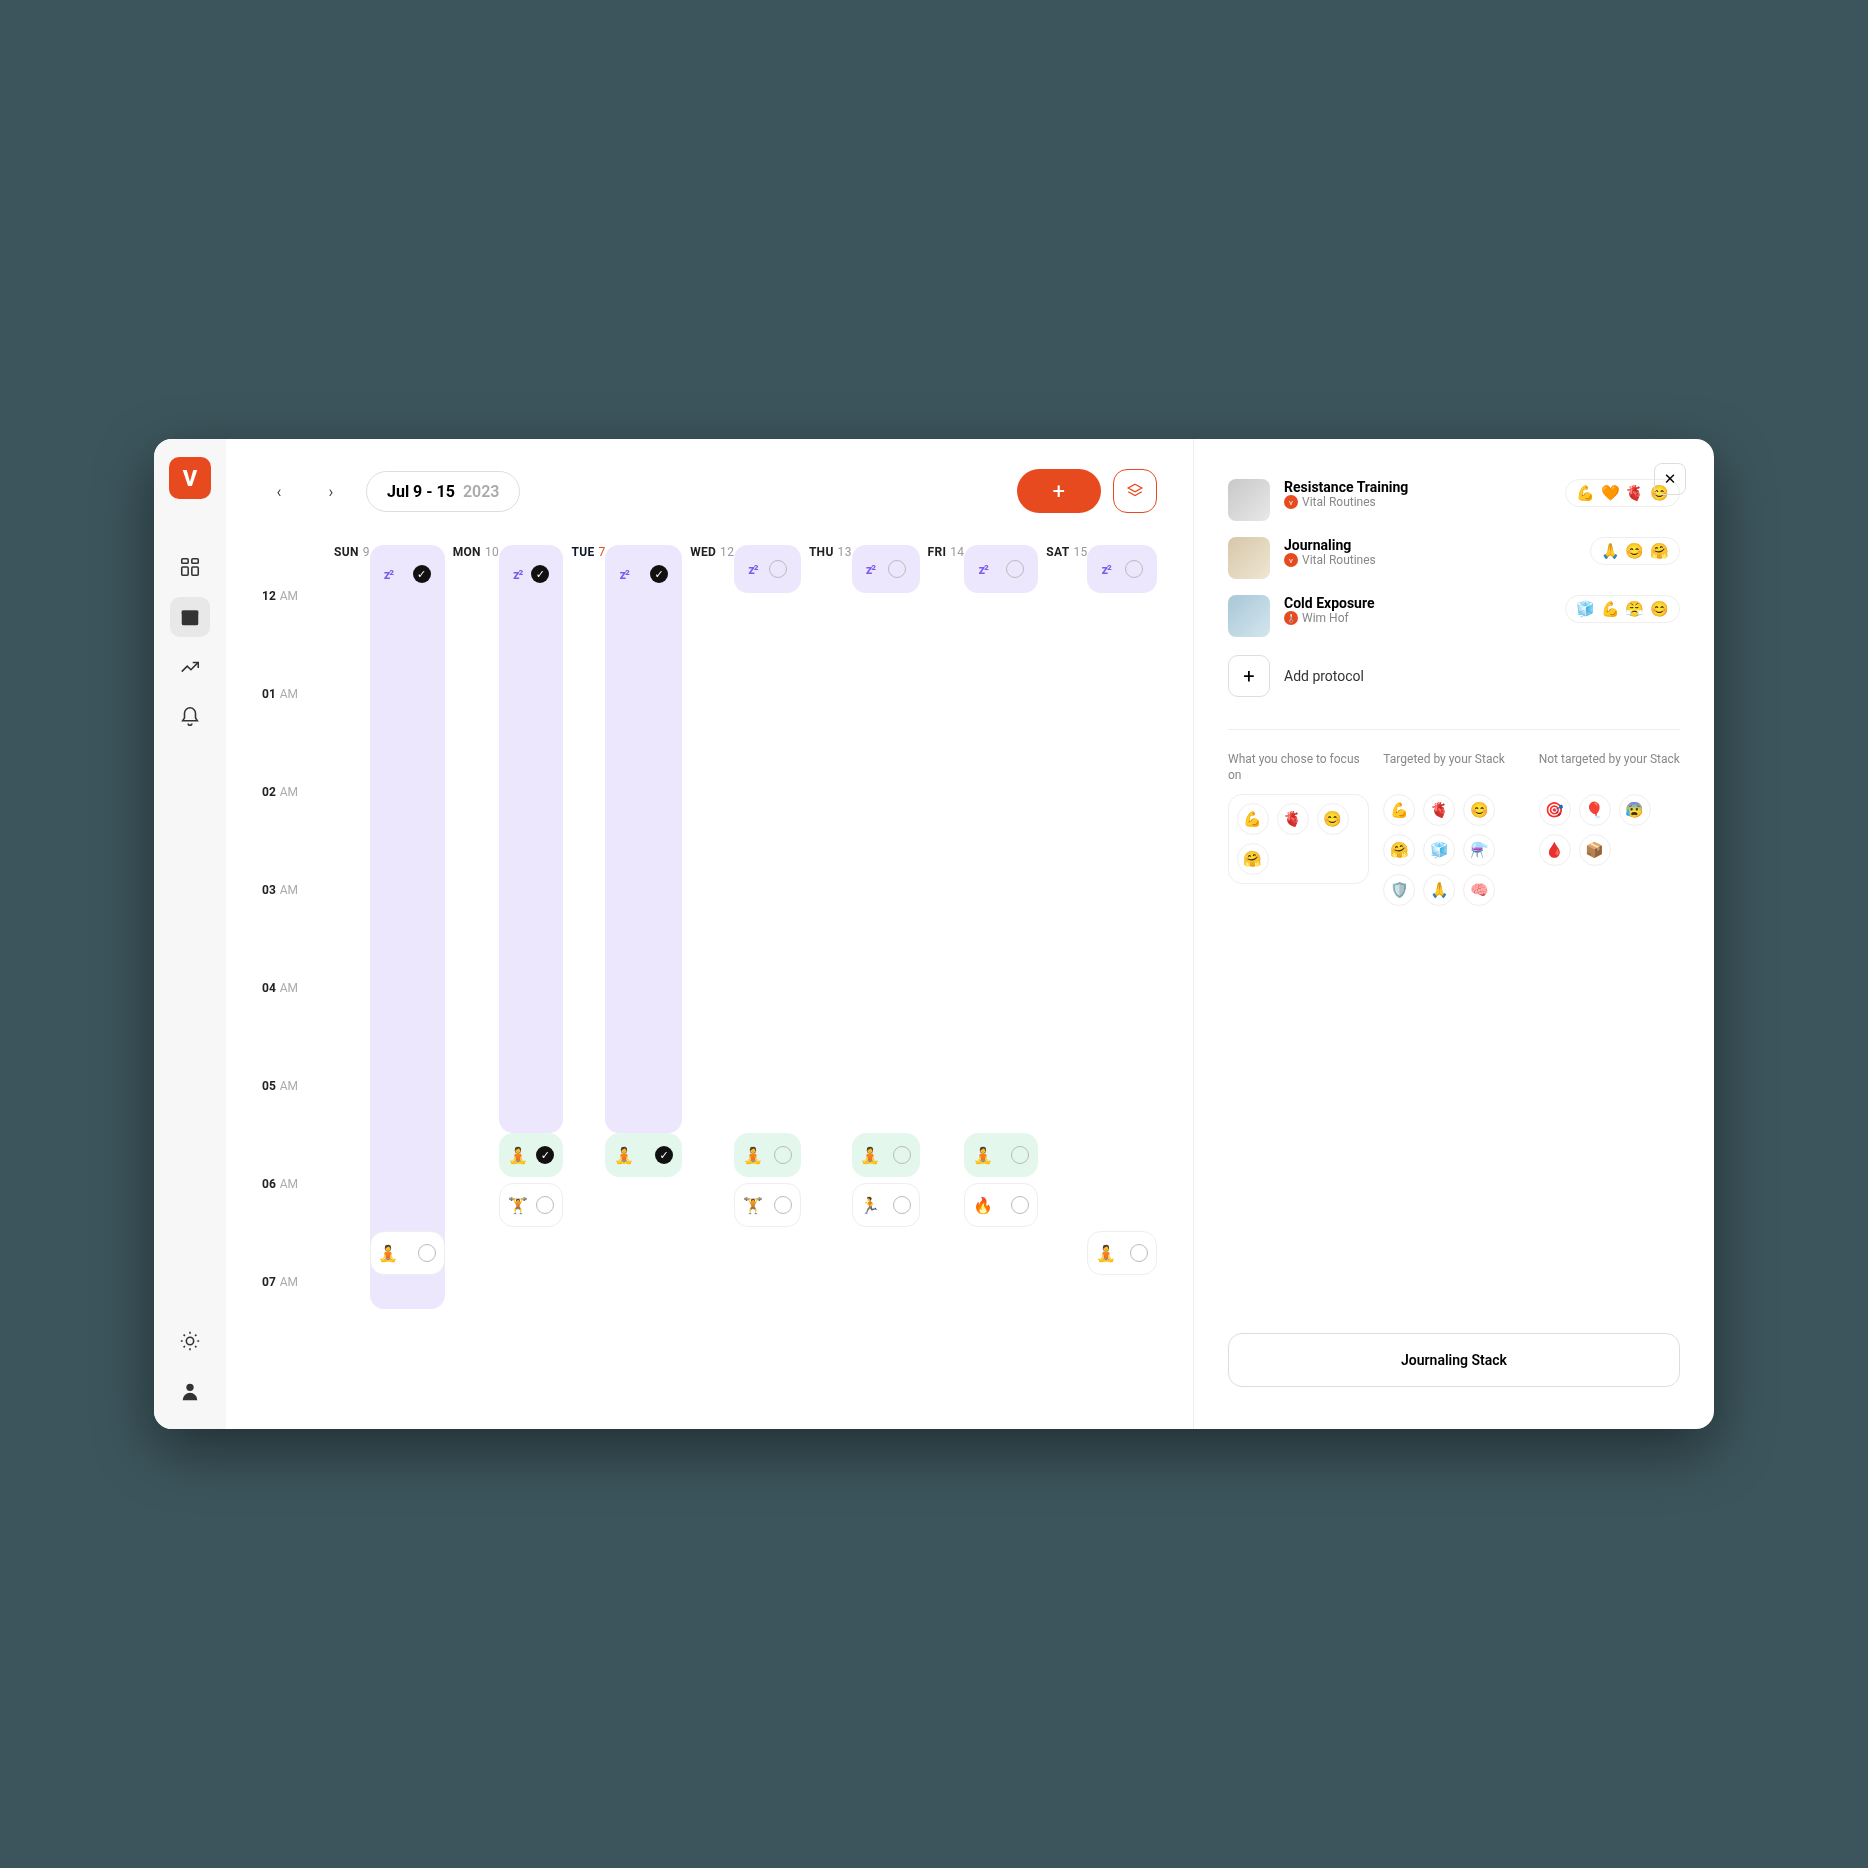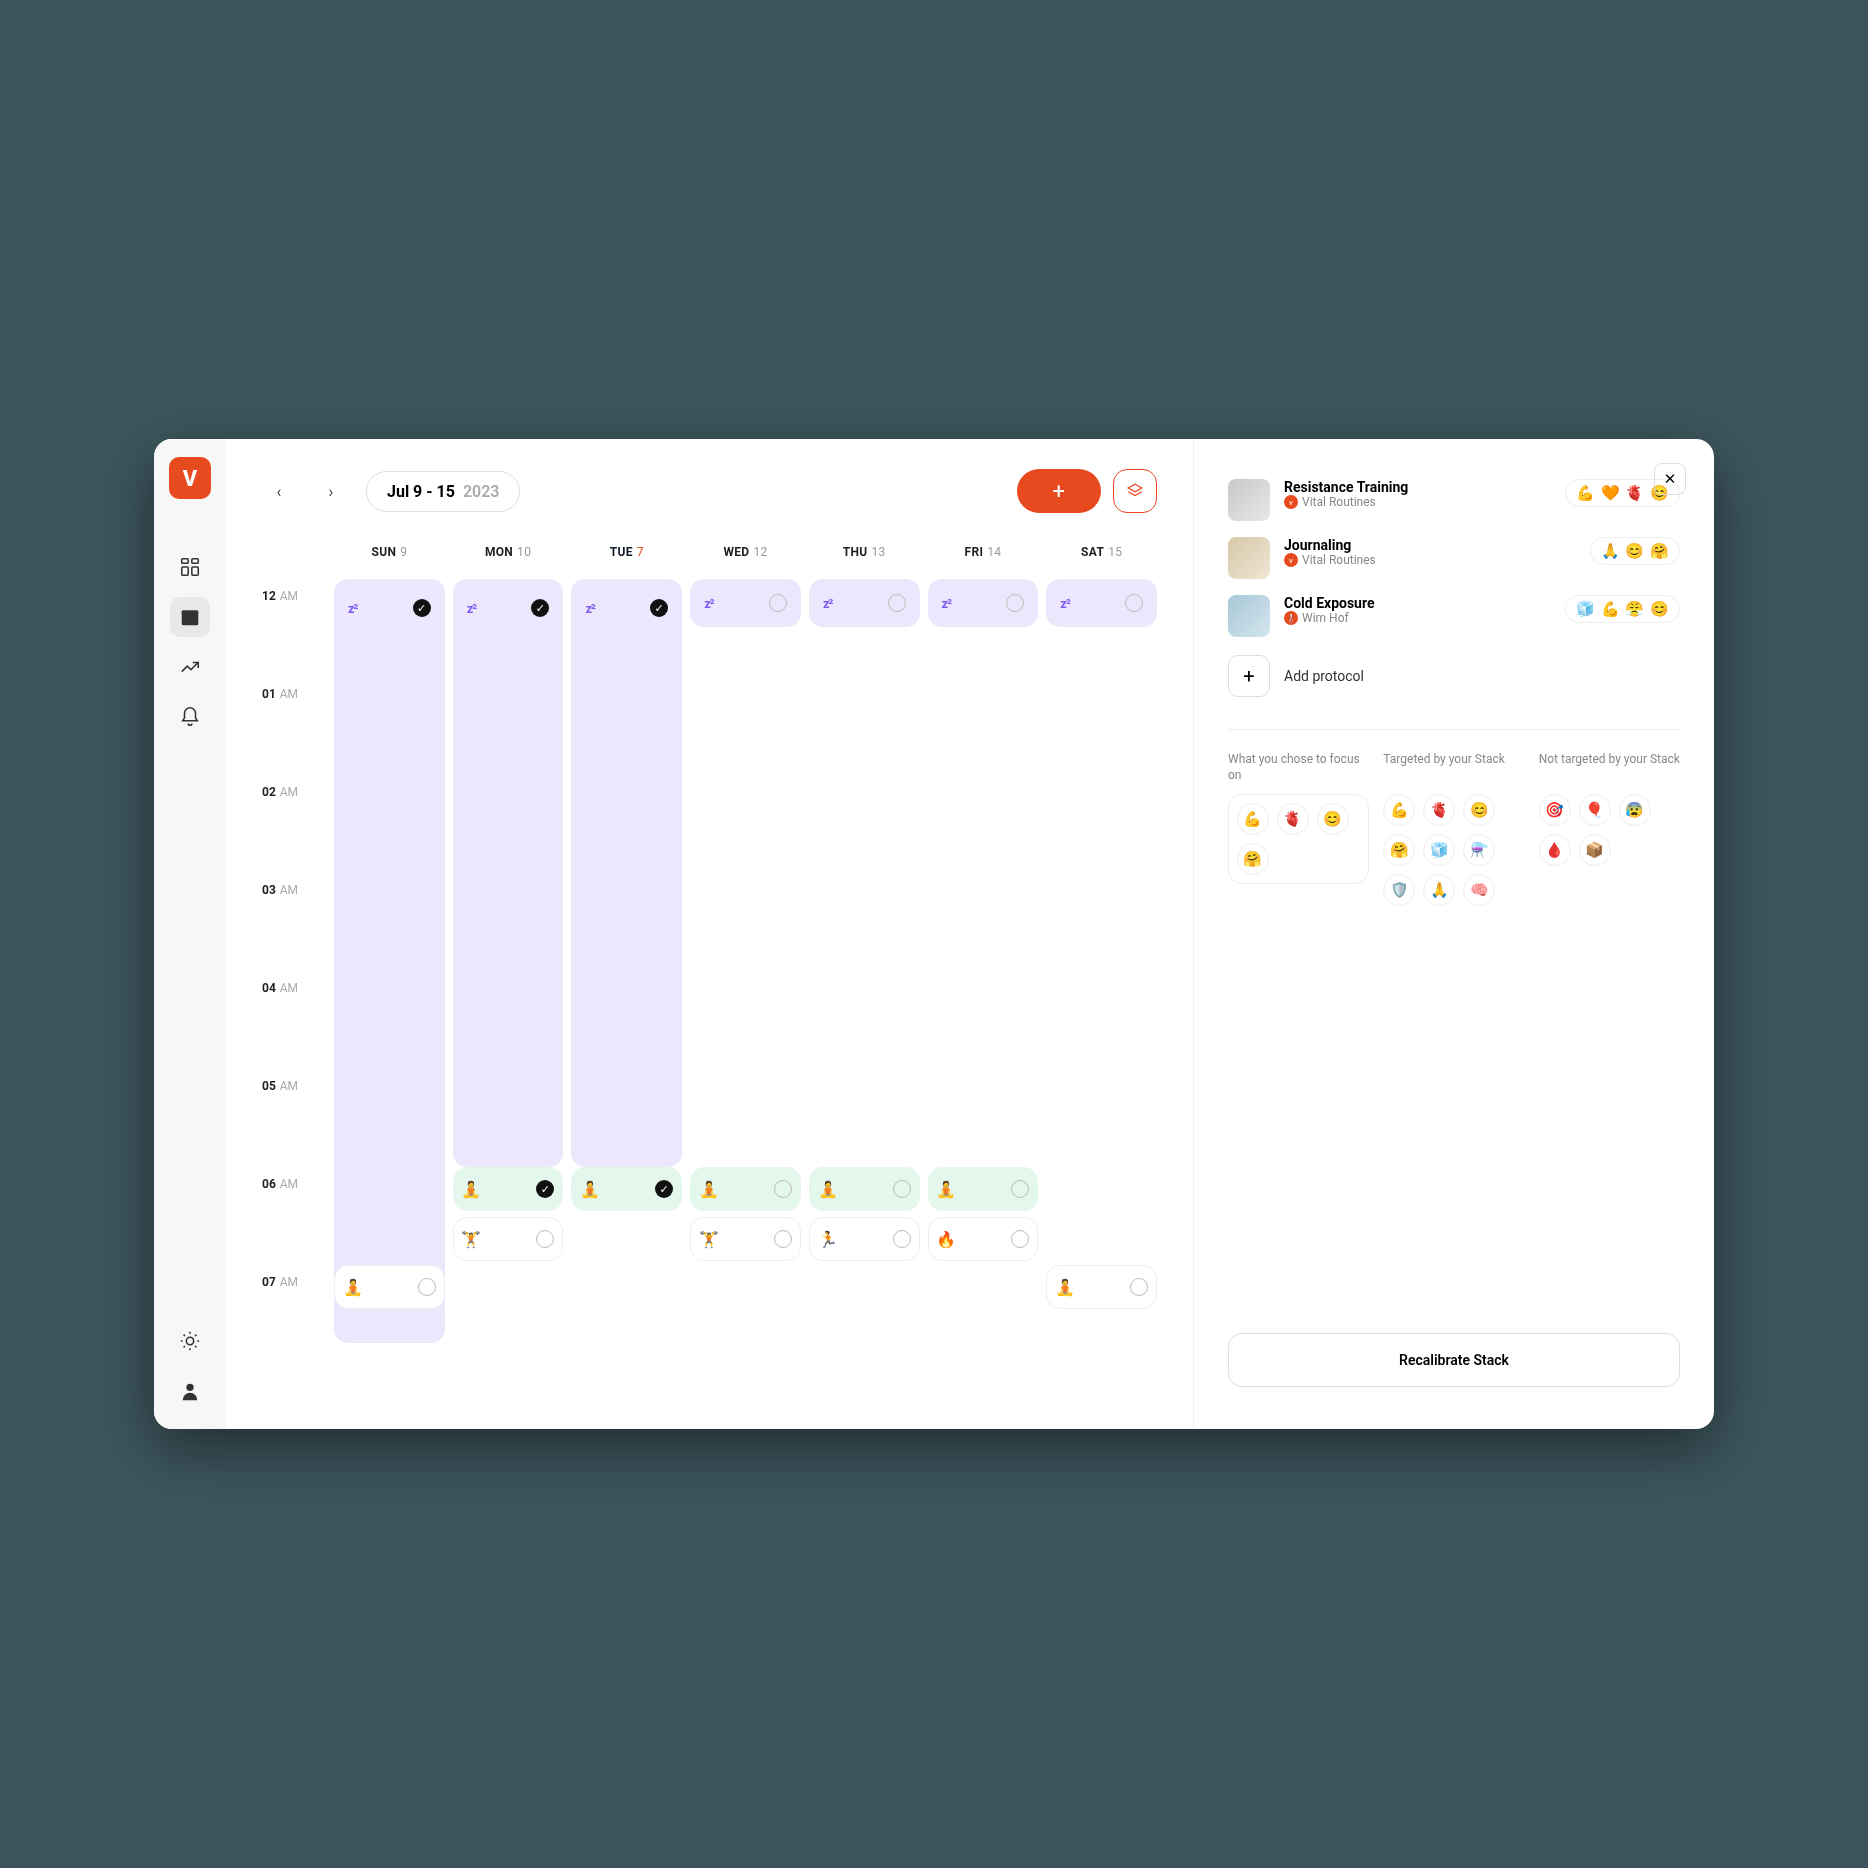--- a/index.html
+++ b/index.html
@@ -25,21 +25,21 @@
 .add-btn { background:#e84a1f; color:#fff; border:none; border-radius:22px; padding:0 36px; height:44px; font-size:22px; cursor:pointer; }
 .stack-btn { width:44px; height:44px; border:1.5px solid #e84a1f; border-radius:14px; color:#e84a1f; display:flex; align-items:center; justify-content:center; font-size:18px; cursor:pointer; }
 
 
 .cal-wrap { display:flex; flex:1; min-height:0; }
 .hours-col { width:72px; display:flex; flex-direction:column; padding-top:44px; }
 .hour-lbl { height:98px; font-size:12px; display:flex; align-items:flex-start; }
 .hour-lbl b { font-weight:700; color:#222; margin-right:4px; }
 .hour-lbl span { color:#aaa; }
 .days-grid { flex:1; display:flex; gap:8px; min-width:0; }
-.day-col { flex:1; display:flex; flex-direction:column; min-width:0; }
+.day-col { flex:1; display:flex; flex-direction:row; min-width:0; }
 .day-hdr { height:34px; display:flex; justify-content:center; align-items:flex-start; gap:4px; font-size:12px; letter-spacing:.3px; }
 .day-hdr .d-name { font-weight:700; color:#222; }
 .day-hdr .d-num { color:#999; }
 .day-hdr.today .d-name { color:#0f172a; }
 .day-hdr.today .d-num { color:#e84a1f; }
 .day-body { position:relative; flex:1; }
 .block { position:absolute; left:0; right:0; border-radius:14px; display:flex; flex-direction:column; padding:12px; }
 .block.sleep { background:#ece7fc; }
 .block .row-inner { display:flex; justify-content:space-between; align-items:center; height:34px; padding:0 2px; }
 .block .emoji-ind { font-size:15px; }
@@ -408,17 +408,17 @@
     <div class="chip-wrap">
             <div class="chip">🎯</div>
             <div class="chip">🎈</div>
             <div class="chip">😰</div>
             <div class="chip">🩸</div>
             <div class="chip">📦</div>
           </div>
         </div>
       </div>
     <div class="recal-btn">
-      <span>Recalibrate Stack</span>
+      <span>Journaling Stack</span>
     </div>
   </div>
 
 </div>
 
 </body></html>

